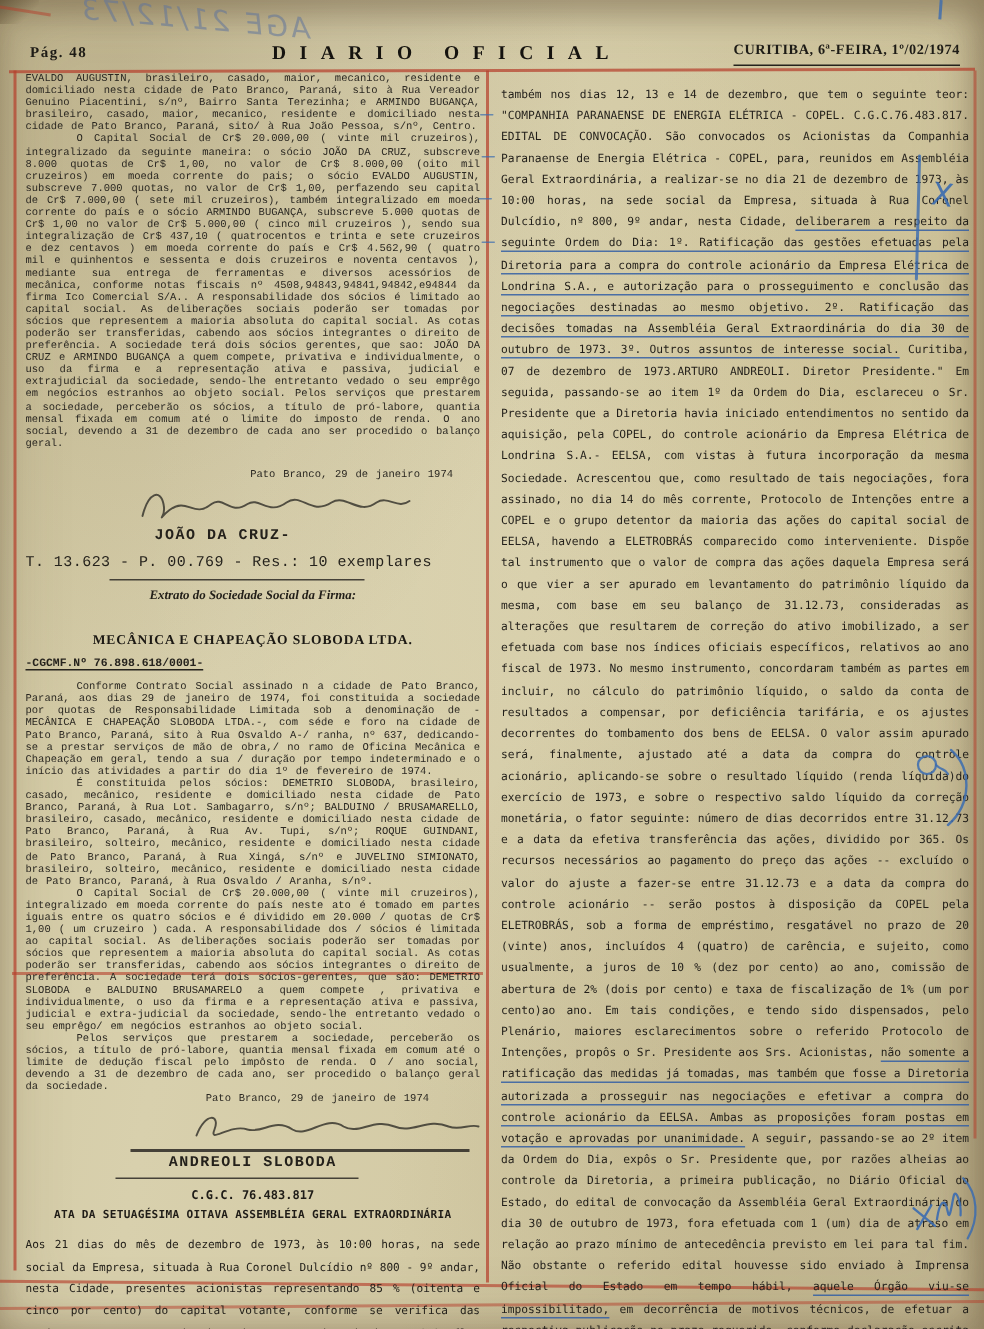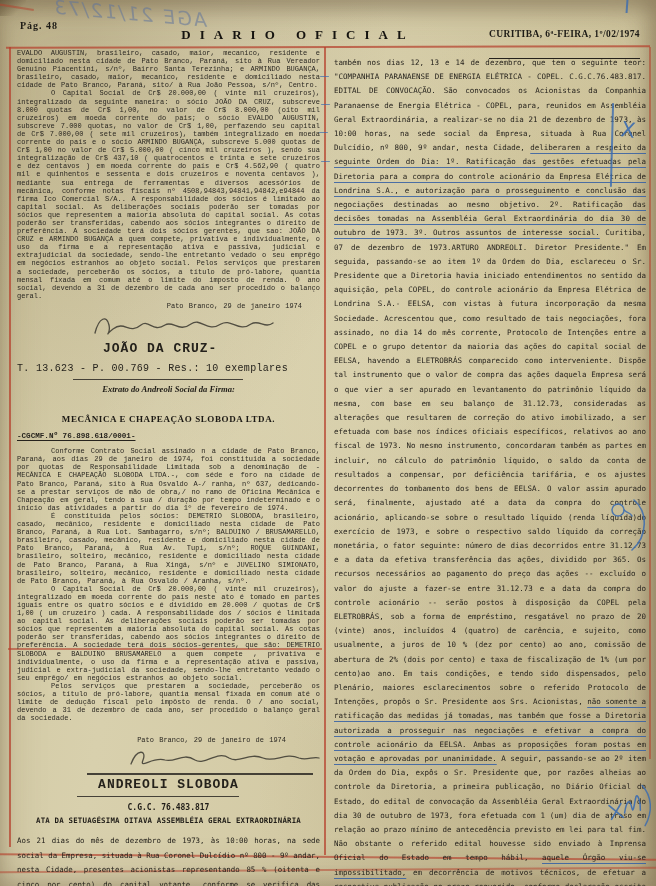--- a/index.html
+++ b/index.html
@@ -8,43 +8,43 @@
     background:
       radial-gradient(ellipse at 12% 6%, rgba(110,90,55,.20), transparent 38%),
       radial-gradient(ellipse at 96% 90%, rgba(115,95,55,.22), transparent 42%),
       radial-gradient(ellipse at 55% 42%, rgba(255,250,225,.12), transparent 55%),
       radial-gradient(ellipse at 88% 30%, rgba(190,170,110,.18), transparent 30%),
       linear-gradient(100deg,#d0c7a0 0%,#d8d0ad 28%,#d4cba6 52%,#cfc59e 76%,#d6cda9 100%);
     box-shadow:inset 0 0 46px rgba(90,70,40,.28), inset -10px 0 20px rgba(80,60,30,.22), inset 0 12px 16px rgba(60,45,25,.16);}
   .corner{position:absolute;left:0;top:0;width:26px;height:16px;background:linear-gradient(135deg,#4a3a22,transparent 70%);opacity:.55;}
 
   
-  .hdr-pg{position:absolute;left:20px;top:20px;font:bold 10px "Liberation Serif",serif;letter-spacing:1px;color:#1d1b16;}
+  .hdr-pg{position:absolute;left:20px;top:30px;font:bold 10px "Liberation Serif",serif;letter-spacing:1px;color:#1d1b16;}
   .hdr-title{position:absolute;left:0;right:60px;top:27px;text-align:center;font:bold 13px "Liberation Serif",serif;letter-spacing:9px;color:#15130f;}
-  .hdr-date{position:absolute;right:16px;top:29px;font:bold 9.5px "Liberation Serif",serif;color:#1d1b16;border-bottom:1.6px solid #25221c;padding-bottom:19px;letter-spacing:.4px;}
+  .hdr-date{position:absolute;right:16px;top:29px;font:bold 9.5px "Liberation Serif",serif;color:#1d1b16;border-bottom:1.6px solid #25221c;padding-bottom:4px;letter-spacing:.4px;}
 
   
   .rl{position:absolute;background:#b5402c;opacity:.72;}
   .rl.v{width:1.8px;}
   .rl.h{height:1.8px;}
 
   
   .col-left{position:absolute;left:17px;top:49px;width:303px;}
   .col-right{position:absolute;left:334px;top:56px;width:312px;}
 
   .tp{font-size:7px;line-height:8.1px;text-align:justify;word-spacing:1px;color:#2b2822;}
   .tp p{margin:0;}
   .tp p.ind{text-indent:34px;}
   .right-al{text-align:right;padding-right:18px;}
   .reg{font-size:10px;letter-spacing:.3px;margin-top:7px;color:#26231d;}
   .divider{height:1.2px;background:#2b2823;opacity:.85;}
   .ext1{font:bold italic 8.6px "Liberation Serif",serif;text-align:center;margin-top:4px;color:#211e18;}
   .ext2{font:bold 9px "Liberation Serif",serif;text-align:center;letter-spacing:.6px;margin-top:20px;color:#1c1914;}
   .cgcmf{font-size:7.6px;font-weight:bold;margin:8px 0 7px 0;text-decoration:underline;text-underline-offset:2px;color:#26231d;}
-  .signame{font-size:13px;font-weight:bold;letter-spacing:1px;color:#24211b;}
+  .signame{font-size:10px;font-weight:bold;letter-spacing:1px;color:#24211b;}
   .copel{font-family:"DejaVu Sans Mono",monospace;text-align:center;color:#1f1c17;font-weight:bold;}
   .copel .l1{font-size:8px;letter-spacing:.4px;}
   .copel .l2{font-size:8px;margin-top:3px;}
   .copel .l3{font-size:7.4px;margin-top:4px;letter-spacing:.2px;}
   .ata{font-family:"DejaVu Sans Mono",monospace;font-size:7.4px;line-height:14.8px;text-align:justify;margin-top:9px;color:#24211b;}
 
   .rtext{font-family:"DejaVu Sans Mono",monospace;font-size:7.5px;line-height:14.2px;text-align:justify;color:#221f1a;}
   .u{text-decoration:underline;text-decoration-color:rgba(50,94,165,.85);text-decoration-thickness:1.3px;text-underline-offset:2.6px;}
   .bleed{position:absolute;left:52px;top:2px;transform:scaleX(-1) rotate(-5deg);font:italic 19px "DejaVu Sans",sans-serif;color:rgba(96,116,155,.55);letter-spacing:2px;white-space:nowrap;}
   .blue-dash-top{position:absolute;left:626px;top:0;width:2px;height:13px;background:#3b6cb0;opacity:.8;transform:rotate(4deg);}
@@ -77,41 +77,41 @@
   <div class="rl h" style="left:8px;top:648px;width:314px;opacity:.6;"></div>
   <div class="rl h" style="left:0;top:856px;width:656px;transform:rotate(0.5deg);opacity:.65;"></div>
   <div class="rl h" style="left:0;top:869px;width:656px;transform:rotate(-0.4deg);opacity:.5;"></div>
   <div class="rl h" style="left:-4px;top:6px;width:38px;transform:rotate(9deg);opacity:.5;"></div>
 
   <div class="col-left">
     <div class="tp">
       <p>EVALDO AUGUSTIN, brasileiro, casado, maior, mecanico, residente e domiciliado nesta cidade de Pato Branco, Paraná, sito à Rua Vereador Genuino Piacentini, s/nº, Bairro Santa Terezinha; e ARMINDO BUGANÇA, brasileiro, casado, maior, mecanico, residente e domiciliado nesta cidade de Pato Branco, Paraná, sito/ à Rua João Pessoa, s/nº, Centro.</p>
       <p class="ind">O Capital Social de Cr$ 20.000,00 ( vinte mil cruzeiros), integralizado da seguinte maneira: o sócio JOÃO DA CRUZ, subscreve 8.000 quotas de Cr$ 1,00, no valor de Cr$ 8.000,00 (oito mil cruzeiros) em moeda corrente do pais; o sócio EVALDO AUGUSTIN, subscreve 7.000 quotas, no valor de Cr$ 1,00, perfazendo seu capital de Cr$ 7.000,00 ( sete mil cruzeiros), também integralizado em moeda corrente do país e o sócio ARMINDO BUGANÇA, subscreve 5.000 quotas de Cr$ 1,00 no valor de Cr$ 5.000,00 ( cinco mil cruzeiros ), sendo sua integralização de Cr$ 437,10 ( quatrocentos e trinta e sete cruzeiros e dez centavos ) em moeda corrente do país e Cr$ 4.562,90 ( quatro mil e quinhentos e sessenta e dois cruzeiros e noventa centavos ), mediante sua entrega de ferramentas e diversos acessórios de mecânica, conforme notas fiscais nº 4508,94843,94841,94842,e94844 da firma Ico Comercial S/A.. A responsabilidade dos sócios é limitado ao capital social. As deliberações sociais poderão ser tomadas por sócios que representem a maioria absoluta do capital social. As cotas poderão ser transferidas, cabendo aos sócios integrantes o direito de preferência. A sociedade terá dois sócios gerentes, que sao: JOÃO DA CRUZ e ARMINDO BUGANÇA a quem compete, privativa e individualmente, o uso da firma e a representação ativa e passiva, judicial e extrajudicial da sociedade, sendo-lhe entretanto vedado o seu emprêgo em negócios estranhos ao objeto social. Pelos serviços que prestarem a sociedade, perceberão os sócios, a título de pró-labore, quantia mensal fixada em comum até o limite do imposto de renda. O ano social, devendo a 31 de dezembro de cada ano ser procedido o balanço geral.</p>
     </div>
-    <div class="tp right-al" style="margin-top:2px;">Pato Branco, 29 de janeiro 1974</div>
+    <div class="tp right-al" style="margin-top:13px;">Pato Branco, 29 de janeiro 1974</div>
 
     <svg class="sig" width="190" height="30" style="margin:1px 0 0 72px;" aria-label="assinatura João da Cruz">
       <path d="M6,22 C10,6 18,4 20,14 C22,24 14,26 24,18 C36,9 40,24 52,14 C60,8 64,22 76,14 C84,9 90,22 102,13 C112,6 118,22 132,13 C142,7 150,22 162,13 C170,8 176,18 184,12" stroke="#3a372f" stroke-width="1.3" fill="none" stroke-linecap="round" opacity=".85"></path>
     </svg>
     <div class="signame" style="margin-left:86px;">JOÃO DA CRUZ-</div>
 
     <div class="reg">T. 13.623 - P. 00.769 - Res.: 10 exemplares</div>
     <div class="divider" style="width:170px;margin:5px 0 0 56px;"></div>
 
-    <div class="ext1">Extrato do Andreoli Social da Firma:</div>
+    <div class="ext1">Extrato do Sociedade Social da Firma:</div>
     <div class="ext2">MECÂNICA E CHAPEAÇÃO SLOBODA LTDA.</div>
     <div class="cgcmf">-CGCMF.Nº 76.898.618/0001-</div>
 
     <div class="tp">
       <p class="ind">Conforme Contrato Social assinado n  a cidade de Pato Branco, Paraná, aos dias 29 de janeiro de 1974, foi constituida a sociedade por quotas de Responsabilidade Limitada sob a denominação de -MECÂNICA E CHAPEAÇÃO SLOBODA LTDA.-, com séde e foro na cidade de Pato Branco, Paraná, sito à Rua Osvaldo A-/ ranha, nº 637, dedicando-se a prestar serviços de mão de obra,/ no ramo de Oficina Mecânica e Chapeação em geral, tendo a sua / duração por tempo indeterminado e o início das atividades a partir do dia 1º de fevereiro de 1974.</p>
       <p class="ind">É constituida pelos sócios: DEMETRIO SLOBODA, brasileiro, casado, mecânico, residente e domiciliado nesta cidade de Pato Branco, Paraná, à Rua Lot. Sambagarro, s/nº; BALDUINO / BRUSAMARELLO, brasileiro, casado, mecânico, residente e domiciliado nesta cidade de Pato Branco, Paraná, à Rua Av. Tupi, s/nº; ROQUE GUINDANI, brasileiro, solteiro, mecânico, residente e domiciliado nesta cidade de Pato Branco, Paraná, à Rua Xingá, s/nº e JUVELINO SIMIONATO, brasileiro, solteiro, mecânico, residente e domiciliado nesta cidade de Pato Branco, Paraná, à Rua Osvaldo / Aranha, s/nº.</p>
       <p class="ind">O Capital Social de Cr$ 20.000,00 ( vinte mil cruzeiros), integralizado em moeda corrente do país neste ato é tomado em partes iguais entre os quatro sócios e é dividido em 20.000 / quotas de Cr$ 1,00 ( um cruzeiro ) cada. A responsabilidade dos / sócios é limitada ao capital social. As deliberações sociais poderão ser tomadas por sócios que representem a maioria absoluta do capital social. As cotas poderão ser transferidas, cabendo aos sócios integrantes o direito de preferência. A sociedade terá dois sócios-gerentes, que são: DEMETRIO SLOBODA e BALDUINO BRUSAMARELO a quem compete , privativa e individualmente, o uso da firma e a representação ativa e passiva, judicial e extra-judicial da sociedade, sendo-lhe entretanto vedado o seu emprêgo/ em negócios estranhos ao objeto social.</p>
       <p class="ind">Pelos serviços que prestarem a sociedade, perceberão os sócios, a título de pró-labore, quantia mensal fixada em comum até o limite de dedução fiscal pelo impôsto de renda. O / ano social, devendo a 31 de dezembro de cada ano, ser procedido o balanço geral da sociedade.</p>
     </div>
-    <div class="tp right-al" style="margin-top:14px;padding-right:34px;">Pato Branco, 29 de janeiro de 1974</div>
+    <div class="tp right-al" style="margin-top:0;padding-right:34px;">Pato Branco, 29 de janeiro de 1974</div>
 
     <svg class="sig" width="200" height="28" style="margin:0 0 0 108px;" aria-label="assinatura Demetrio Sloboda">
       <path d="M6,20 C12,4 22,6 18,16 C14,26 28,12 40,16 C50,19 58,8 70,16 C80,22 92,6 104,14 C114,20 124,8 138,14 C150,19 160,8 174,14 C182,17 188,12 194,14" stroke="#3a372f" stroke-width="1.3" fill="none" stroke-linecap="round" opacity=".85"></path>
     </svg>
     <div class="divider" style="width:226px;margin:1px 0 2px 70px;"></div>
     <div class="signame" style="text-align:center;">ANDREOLI SLOBODA</div>
 
     <div class="divider" style="width:162px;margin:4px 0 6px 60px;"></div>
 
     <div class="copel">

